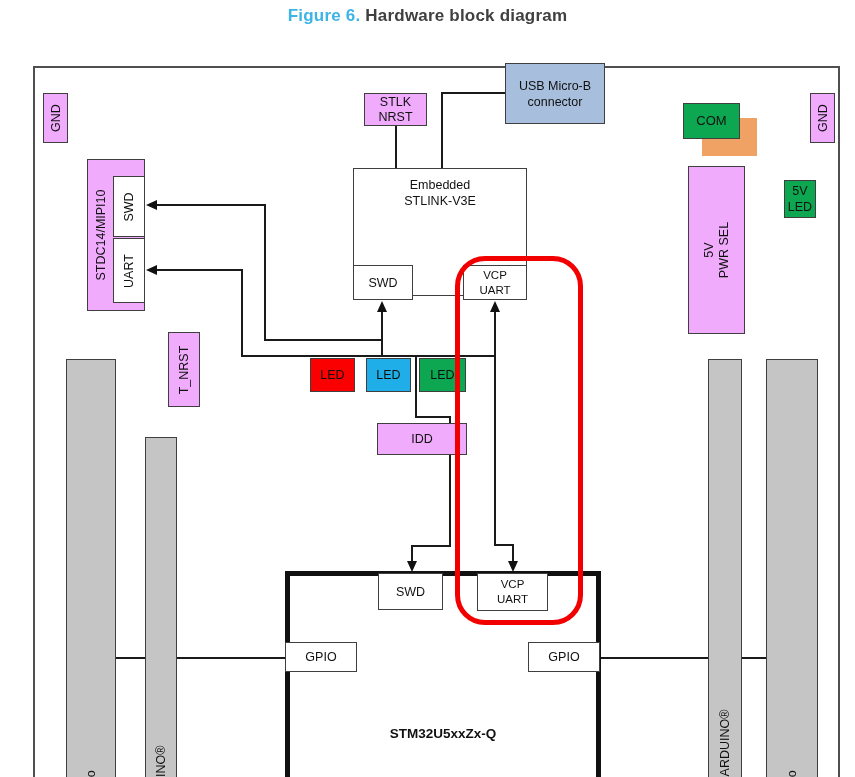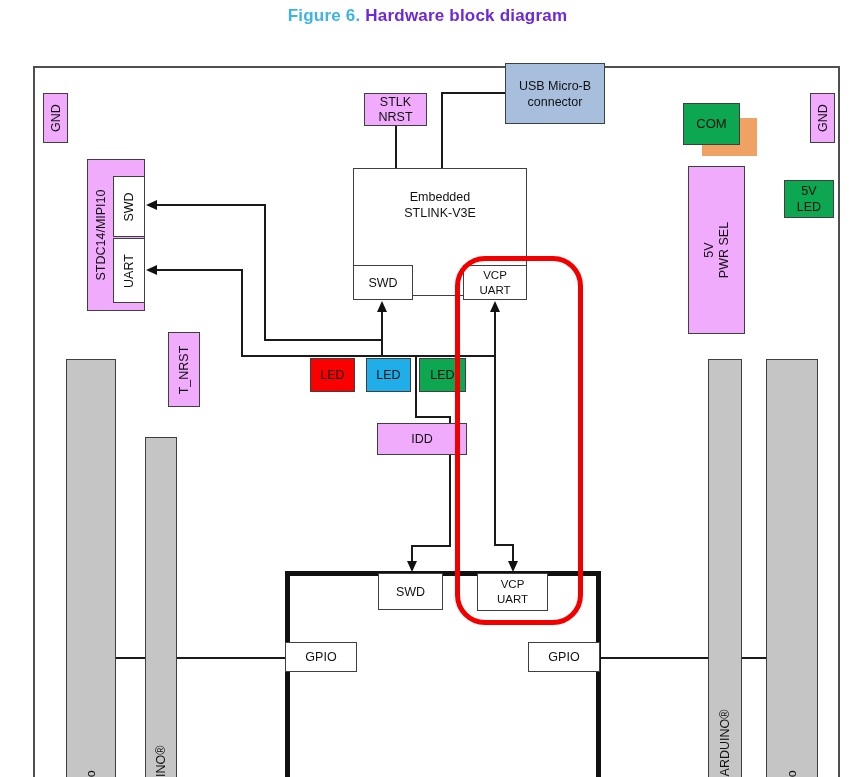--- a/index.html
+++ b/index.html
@@ -4,21 +4,21 @@
 <style>
   * { box-sizing: border-box; margin: 0; padding: 0; }
   html,body { background:#fff; }
   body { width:855px; height:777px; overflow:hidden; position:relative;
          font-family:"Liberation Sans", sans-serif; color:#111; }
   .page { position:absolute; left:0; top:0; width:855px; height:777px; overflow:hidden; background:#fff; }
 
   .title { position:absolute; left:0; top:6px; width:100%; text-align:center;
            font-size:17px; font-weight:bold; letter-spacing:.2px; }
   .title .fig { color:#3CB4E6; }
-  .title .txt { color:#6d28d9; }
+  .title .txt { color:#404040; }
 
   .board { position:absolute; left:33px; top:66px; width:807px; height:720px;
            border:2px solid #4f4f4f; border-bottom:none; background:#fff; }
 
   .blk { position:absolute; border:1.5px solid #3f3f3f; background:#f0abfc;
          display:flex; align-items:center; justify-content:center;
          font-size:12.5px; text-align:center; white-space:pre-line; line-height:16px; }
   .white { background:#fff; }
   .noborder { border:none; }
   .rot { position:absolute; left:50%; top:50%;
@@ -105,58 +105,59 @@
     <span class="rot">GND</span>
   </div>
 
   <div class="blk" style="left:364px;top:93px;width:63px;height:33px;line-height:15px">STLK
 NRST</div>
 
   <div class="blk" style="left: 505px; top: 63px; width: 100px; height: 61px; background: rgb(167, 191, 221);">USB Micro-B
 connector</div>
 
   <div class="blk noborder" style="left: 702px; top: 118px; width: 55px; height: 38px; background: rgb(240, 162, 100);"></div>
-  <div class="blk" style="left: 683px; top: 103px; width: 57px; height: 42px; font-size: 13px; background: rgb(12, 167, 80);">COM</div>
+  <div class="blk" style="left: 683px; top: 103px; width: 57px; height: 36px; font-size: 13px; background: rgb(12, 167, 80);">COM</div>
 
-  <div class="blk" style="left: 784px; top: 180px; width: 50px; height: 38px; background: rgb(12, 167, 80);">5V
+  <div class="blk" style="left: 784px; top: 180px; width: 32px; height: 38px; background: rgb(12, 167, 80);">5V
 LED</div>
 
   <div class="blk" style="left:688px;top:166px;width:57px;height:168px">
     <span class="rot">5V
 PWR SEL</span>
   </div>
 
   <div class="blk" style="left:87px;top:159px;width:58px;height:152px"></div>
   <div style="position:absolute;left:87px;top:159px;width:28px;height:152px">
     <span class="rot">STDC14/MIPI10</span>
   </div>
   <div class="blk white" style="left:113px;top:176px;width:32px;height:61px">
     <span class="rot">SWD</span>
   </div>
   <div class="blk white" style="left:113px;top:238px;width:32px;height:65px">
     <span class="rot">UART</span>
   </div>
 
-  <div class="blk white" style="left:353px;top:168px;width:174px;height:128px;align-items:flex-start;padding-top:20px">Embedded
+  <div class="blk white" style="left:353px;top:168px;width:174px;height:128px;align-items:flex-start;padding-top:8px">Embedded
 STLINK-V3E</div>
   <div class="blk white" style="left:353px;top:265px;width:60px;height:35px">SWD</div>
   <div class="blk white" style="left:463px;top:265px;width:64px;height:35px;font-size:11.5px;line-height:15px">VCP
 UART</div>
 
   <div class="blk" style="left:168px;top:332px;width:32px;height:75px">
     <span class="rot">T_NRST</span>
   </div>
 
   <div class="blk" style="left: 310px; top: 358px; width: 45px; height: 34px; background: rgb(250, 0, 0);">LED</div>
   <div class="blk" style="left: 366px; top: 358px; width: 45px; height: 34px; background: rgb(31, 174, 232);">LED</div>
   <div class="blk" style="left: 419px; top: 358px; width: 47px; height: 34px; background: rgb(12, 167, 80);">LED</div>
 
   <div class="blk" style="left:377px;top:423px;width:90px;height:32px">IDD</div>
 
   <div class="mcu"></div>
+  <div class="mcu-label">STM32U5xxZx-Q</div>
   <div class="blk white" style="left:378px;top:573px;width:65px;height:37px">SWD</div>
   <div class="blk white" style="left:477px;top:573px;width:71px;height:38px;font-size:11.5px;line-height:15px">VCP
 UART</div>
   <div class="blk white" style="left:285px;top:642px;width:72px;height:30px">GPIO</div>
   <div class="blk white" style="left:528px;top:642px;width:72px;height:30px">GPIO</div>
 
   <div class="highlight"></div>
 
 </div>
 

